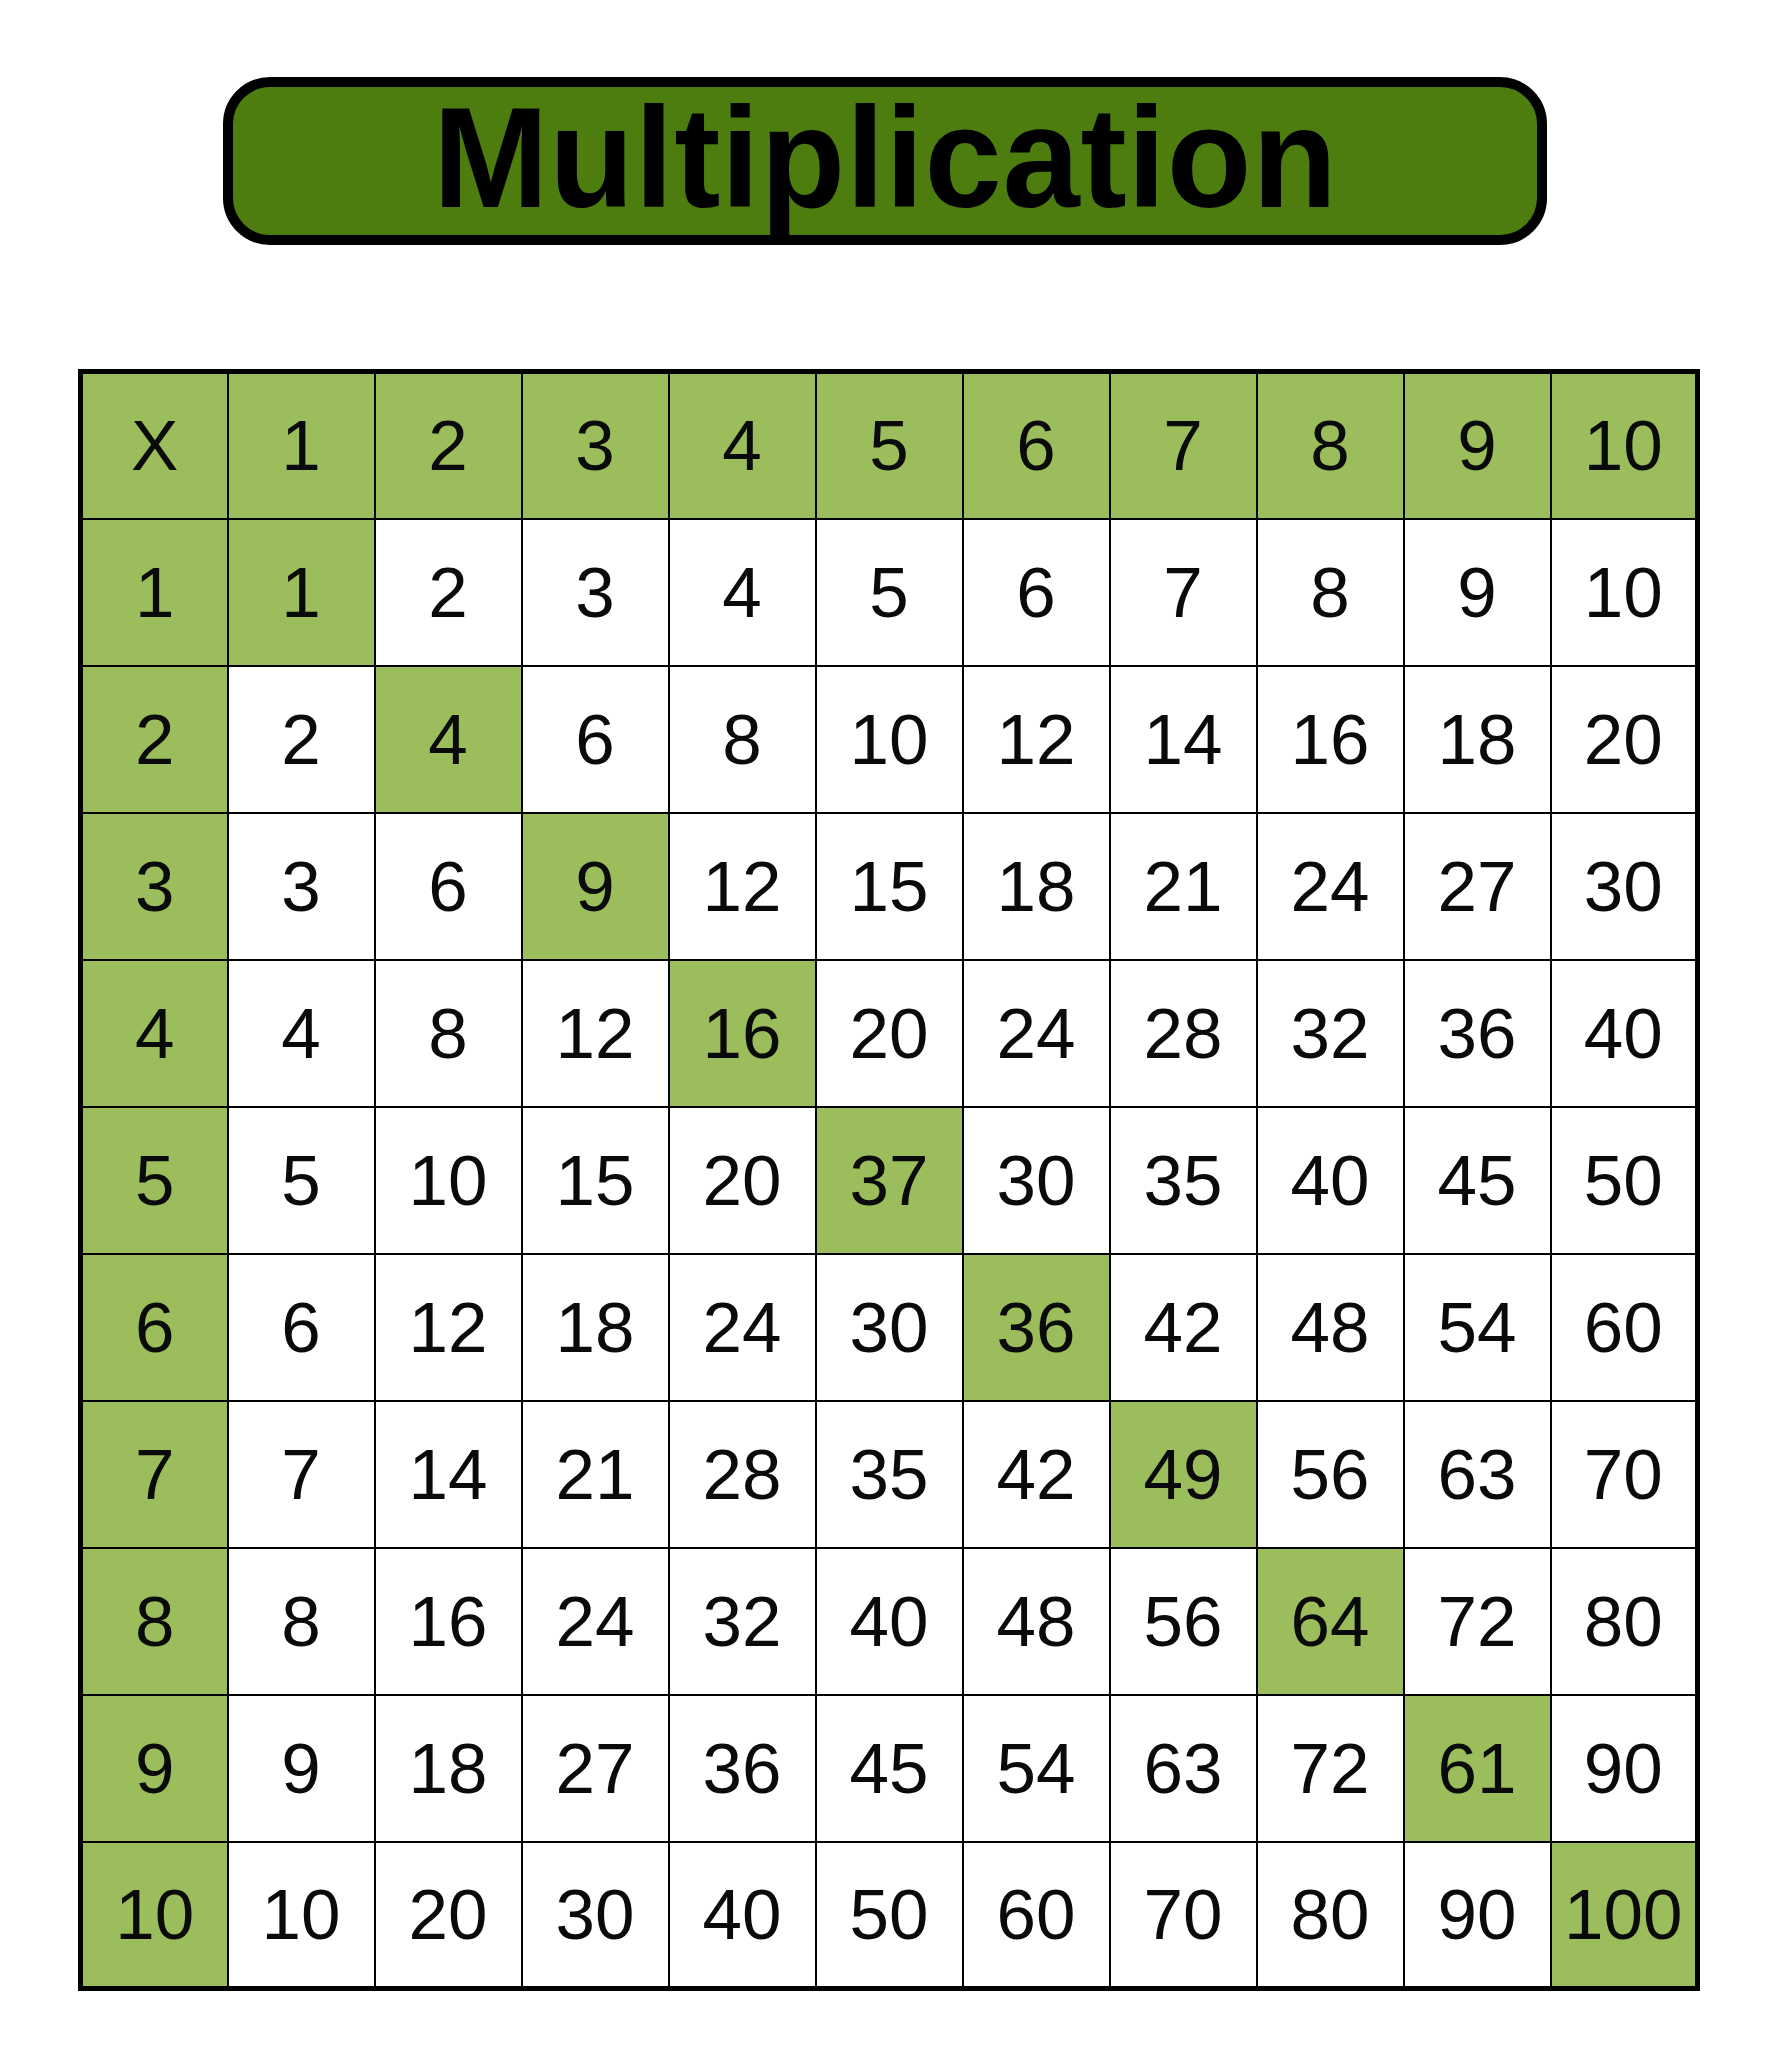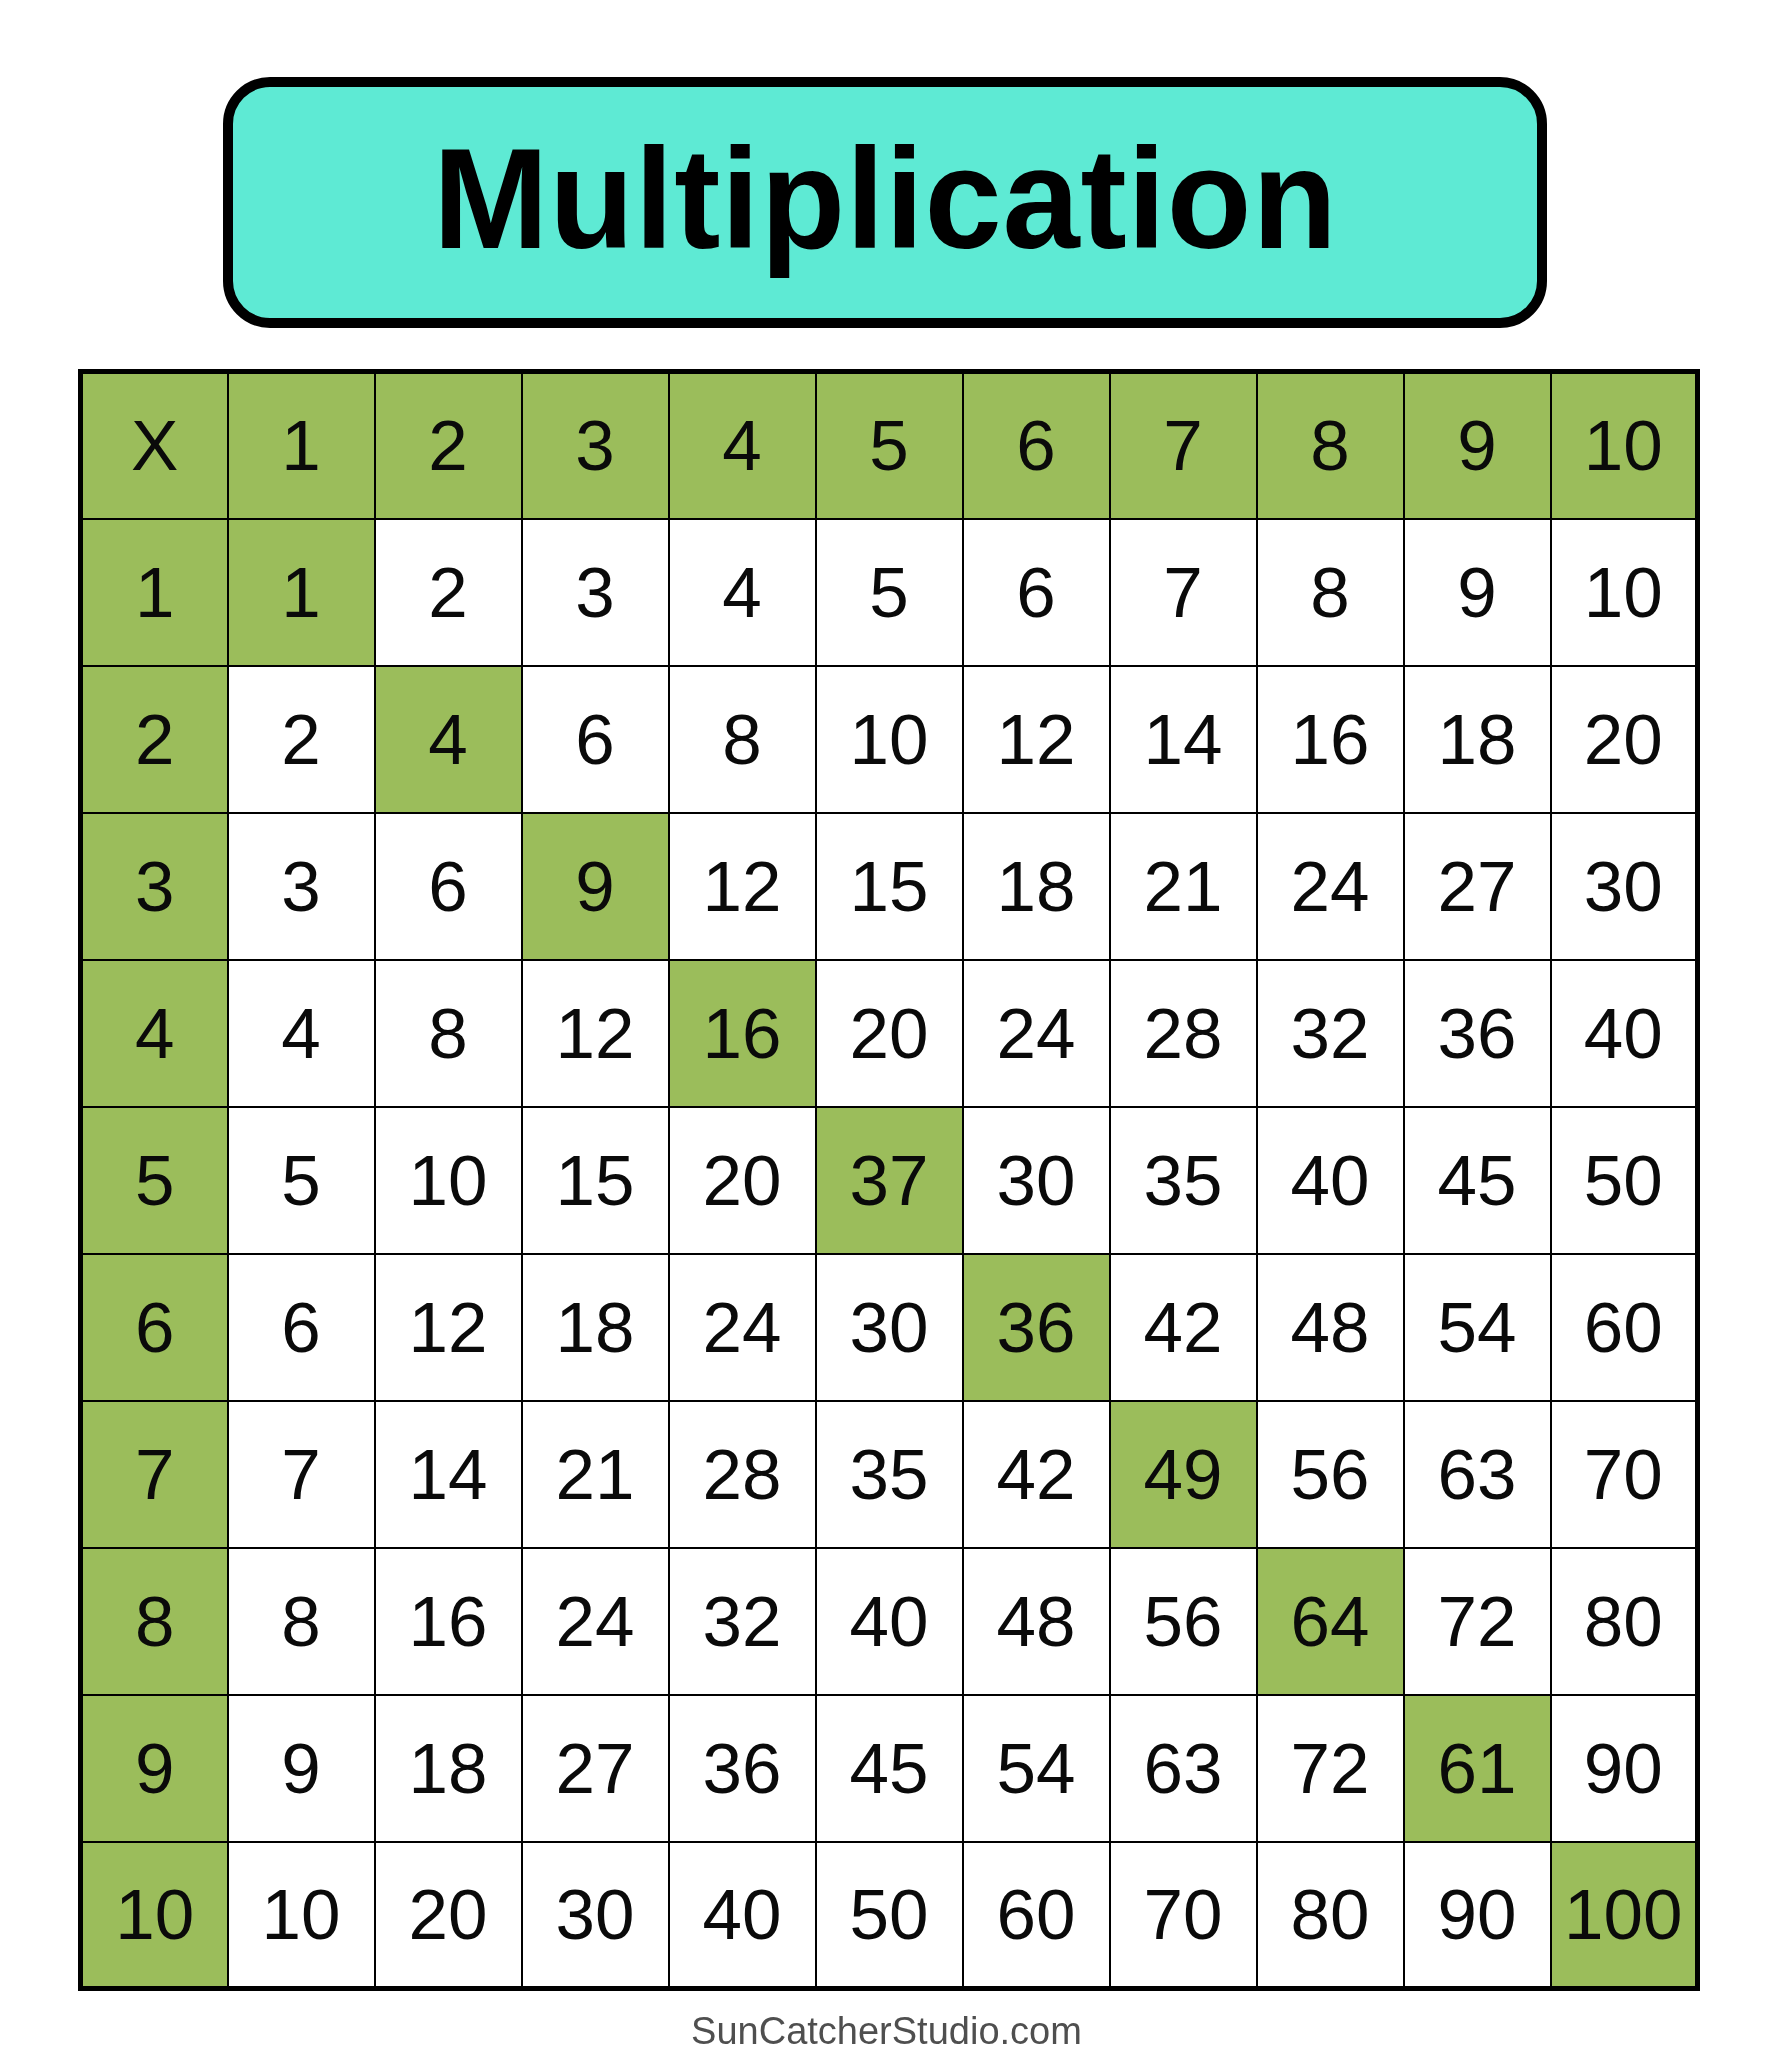--- a/index.html
+++ b/index.html
@@ -13,23 +13,23 @@
     width: 1773px;
     height: 2064px;
     background: #ffffff;
     overflow: hidden;
   }
   .title-pill {
     position: absolute;
     left: 223px;
     top: 77px;
     width: 1324px;
-    height: 251px;
+    height: 168px;
     box-sizing: border-box;
-    background: #5eead4;
+    background: #4d7c0f;
     border: 10.5px solid #000000;
     border-radius: 47px;
     display: flex;
     align-items: center;
     justify-content: center;
   }
   .title-pill .title-text {
     font-size: 143px;
     font-weight: bold;
     color: #000000;
@@ -224,16 +224,15 @@
           <td>50</td>
           <td>60</td>
           <td>70</td>
           <td>80</td>
           <td>90</td>
           <td class="green">100</td>
         </tr>
       </tbody>
   </table>
 
-  <div class="footer">SunCatcherStudio.com</div>
 
 </div>
 
 
 </body></html>

